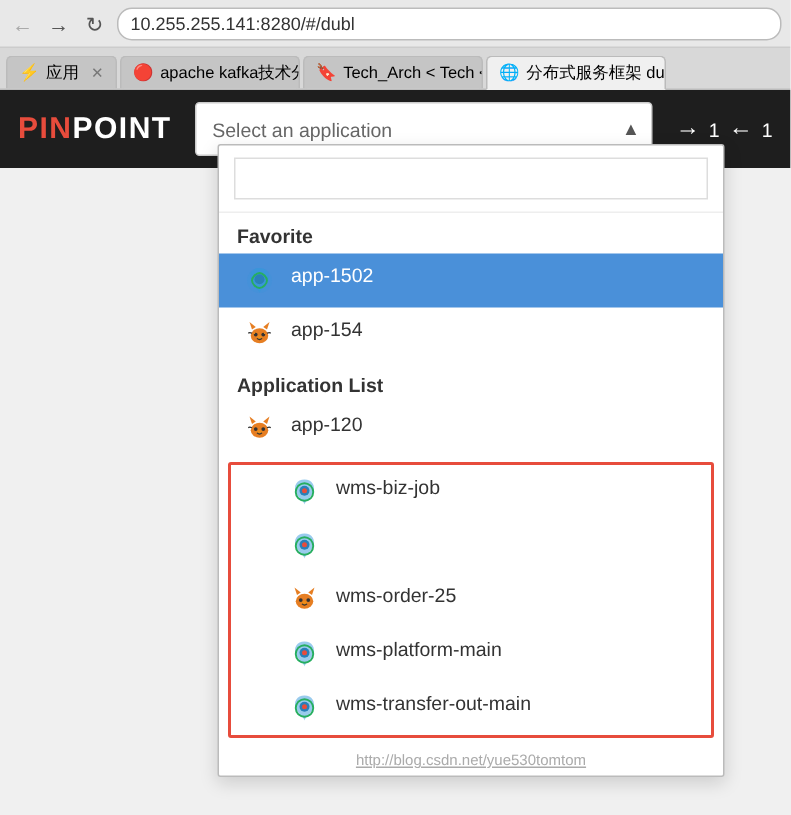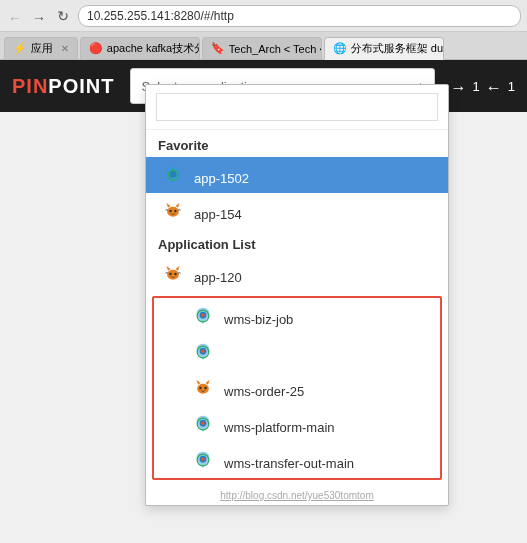--- a/index.html
+++ b/index.html
@@ -141,22 +141,22 @@
       font-size: 13px;
     }
     .arrow-icon {
       font-size: 16px;
     }
 
     
     .dropdown-panel {
       position: absolute;
       left: 145px;
-      top: 84px;
-      width: 304px;
+      top: 96px;
+      width: 338px;
       background: white;
       border: 1px solid #bbb;
       border-radius: 2px;
       box-shadow: 0 4px 12px rgba(0,0,0,0.15);
       z-index: 100;
     }
     .search-box {
       padding: 8px 10px;
       border-bottom: 1px solid #eee;
     }
@@ -171,21 +171,21 @@
 
     .section-label {
       padding: 8px 12px 4px 12px;
       font-size: 13px;
       font-weight: bold;
       color: #333;
     }
 
     .app-item {
       display: flex;
-      align-items: flex-end;
+      align-items: flex-start;
       gap: 10px;
       padding: 7px 16px;
       cursor: pointer;
       font-size: 13px;
       color: #333;
     }
     .app-item.selected {
       background: #4a90d9;
       color: white;
     }
@@ -231,21 +231,21 @@
     }
   </style>
 </head>
 <body>
 
 <div class="browser-bar">
   <button class="browser-nav-btn disabled">←</button>
   <button class="browser-nav-btn">→</button>
   <button class="browser-nav-btn">↻</button>
   <div class="browser-address-bar">
-    <span>10.255.255.141:8280/#/http</span>
+    <span>10.255.255.141:8280/#/dubl</span>
   </div>
 </div>
 
 <div class="tab-bar">
   <div class="tab">
     <span>⚡</span>
     <span>应用</span>
     <span class="tab-close">✕</span>
   </div>
   <div class="tab">

